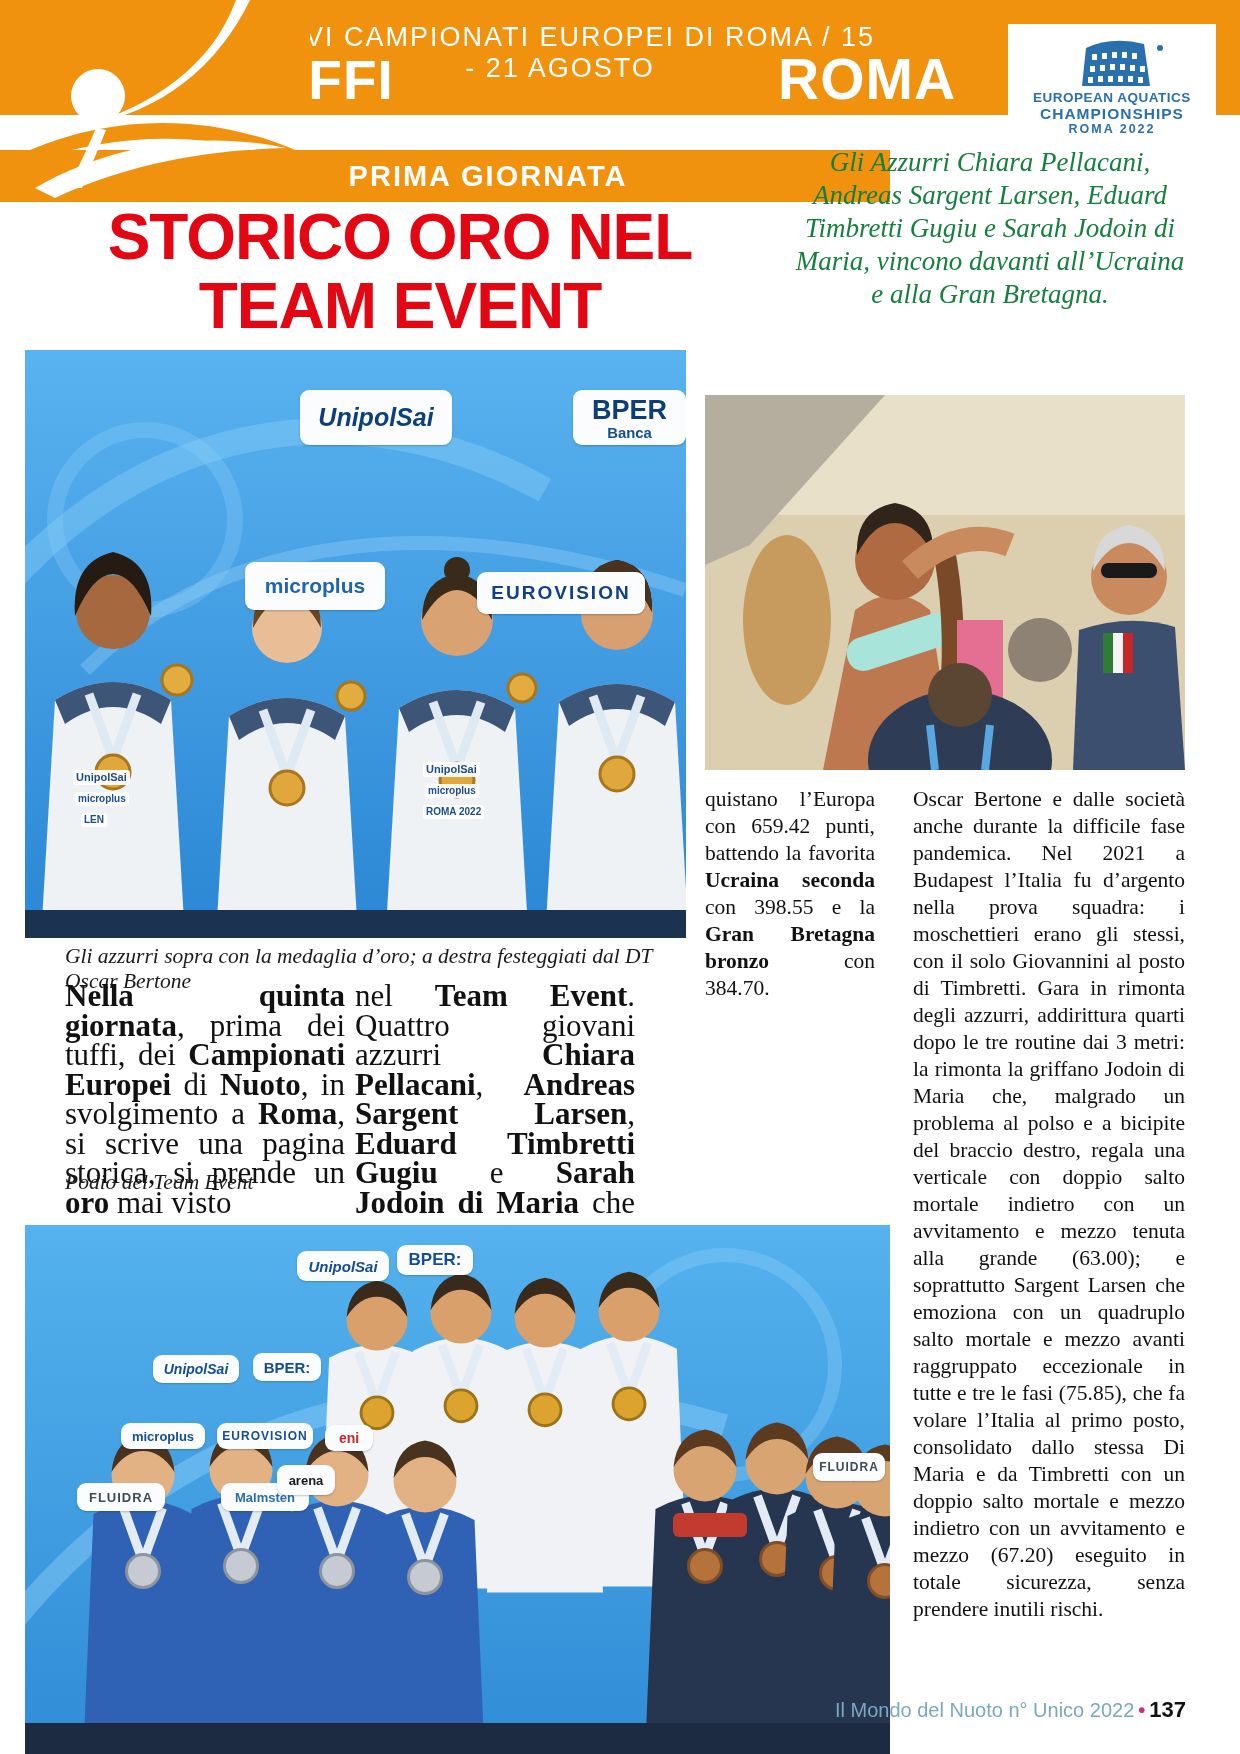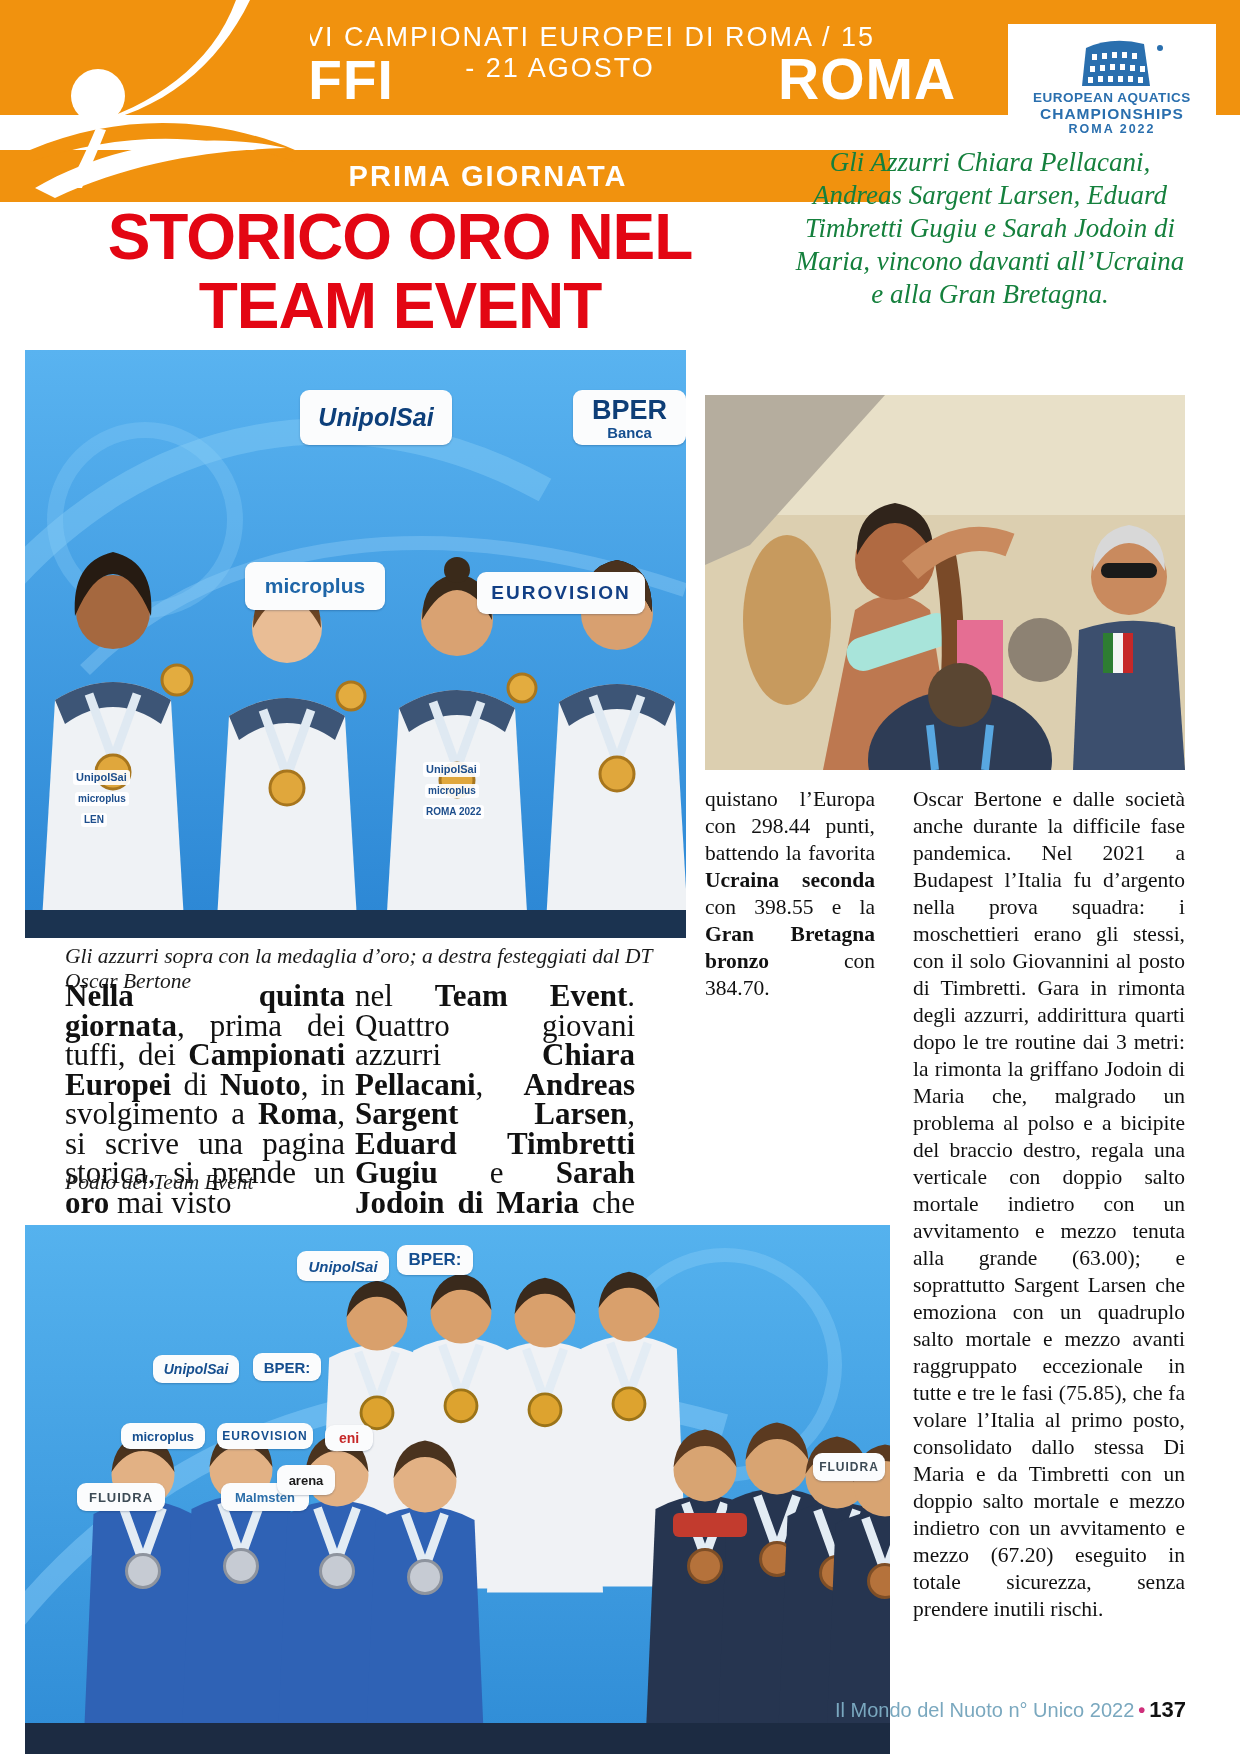--- a/index.html
+++ b/index.html
@@ -199,21 +199,21 @@
     </svg>
   </div>
 
   <div class="abs caption" style="left:65px;top:944px;width:630px;">Gli azzurri sopra con la medaglia d’oro; a destra festeggiati dal DT Oscar Bertone</div>
 
   <p class="abs bodycol size-a" style="left:65px;top:981px;width:280px;"><b>Nella quinta giornata</b><span>, prima dei tuffi, dei </span><b>Campionati Europei</b><span> di </span><b>Nuoto</b><span>, in svolgimento a </span><b>Roma</b><span>, si scrive una pagina storica, si prende un </span><b>oro</b><span> mai visto</span></p>
 
   <p class="abs bodycol size-a" style="left:355px;top:981px;width:280px;"><span>nel </span><b>Team Event</b><span>. Quattro giovani azzurri </span><b>Chiara Pellacani</b><span>, </span><b>Andreas Sargent Larsen</b><span>, </span><b>Eduard Timbretti Gugiu</b><span> e </span><b>Sarah Jodoin di Maria</b><span> che con-</span></p>
 
   <div class="abs" style="left:630px;top:786px;width:245px;">
-    <p class="bodycol size-b narrow"><span>quistano l’Europa con 298.44 punti, battendo la favorita </span><b>Ucraina seconda</b><span> con 398.55 e la </span><b>Gran Bretagna bronzo</b><span> con 384.70.</span></p>
+    <p class="bodycol size-b narrow"><span>quistano l’Europa con 659.42 punti, battendo la favorita </span><b>Ucraina seconda</b><span> con 398.55 e la </span><b>Gran Bretagna bronzo</b><span> con 384.70.</span></p>
   </div>
 
   <p class="abs bodycol size-b" style="left:913px;top:786px;width:272px;">Oscar Bertone e dalle società anche durante la difficile fase pandemica. Nel 2021 a Budapest l’Italia fu d’argento nella prova squadra: i moschettieri erano gli stessi, con il solo Giovannini al posto di Timbretti. Gara in rimonta degli azzurri, addirittura quarti dopo le tre routine dai 3 metri: la rimonta la griffano Jodoin di Maria che, malgrado un problema al polso e a bicipite del braccio destro, regala una verticale con doppio salto mortale indietro con un avvitamento e mezzo tenuta alla grande (63.00); e soprattutto Sargent Larsen che emoziona con un quadruplo salto mortale e mezzo avanti raggruppato eccezionale in tutte e tre le fasi (75.85), che fa volare l’Italia al primo posto, consolidato dallo stessa Di Maria e da Timbretti con un doppio salto mortale e mezzo indietro con un avvitamento e mezzo (67.20) eseguito in totale sicurezza, senza prendere inutili rischi.</p>
 
   <div class="abs caption" style="left:65px;top:1170px;width:300px;">Podio del Team Event</div>
 
   <div class="abs photo" style="left:25px;top:1225px;width:865px;height:529px;">
     <svg viewBox="0 0 865 529" preserveAspectRatio="none">
       <defs>
         <linearGradient id="sky2" x1="0" y1="0" x2="0" y2="1">

